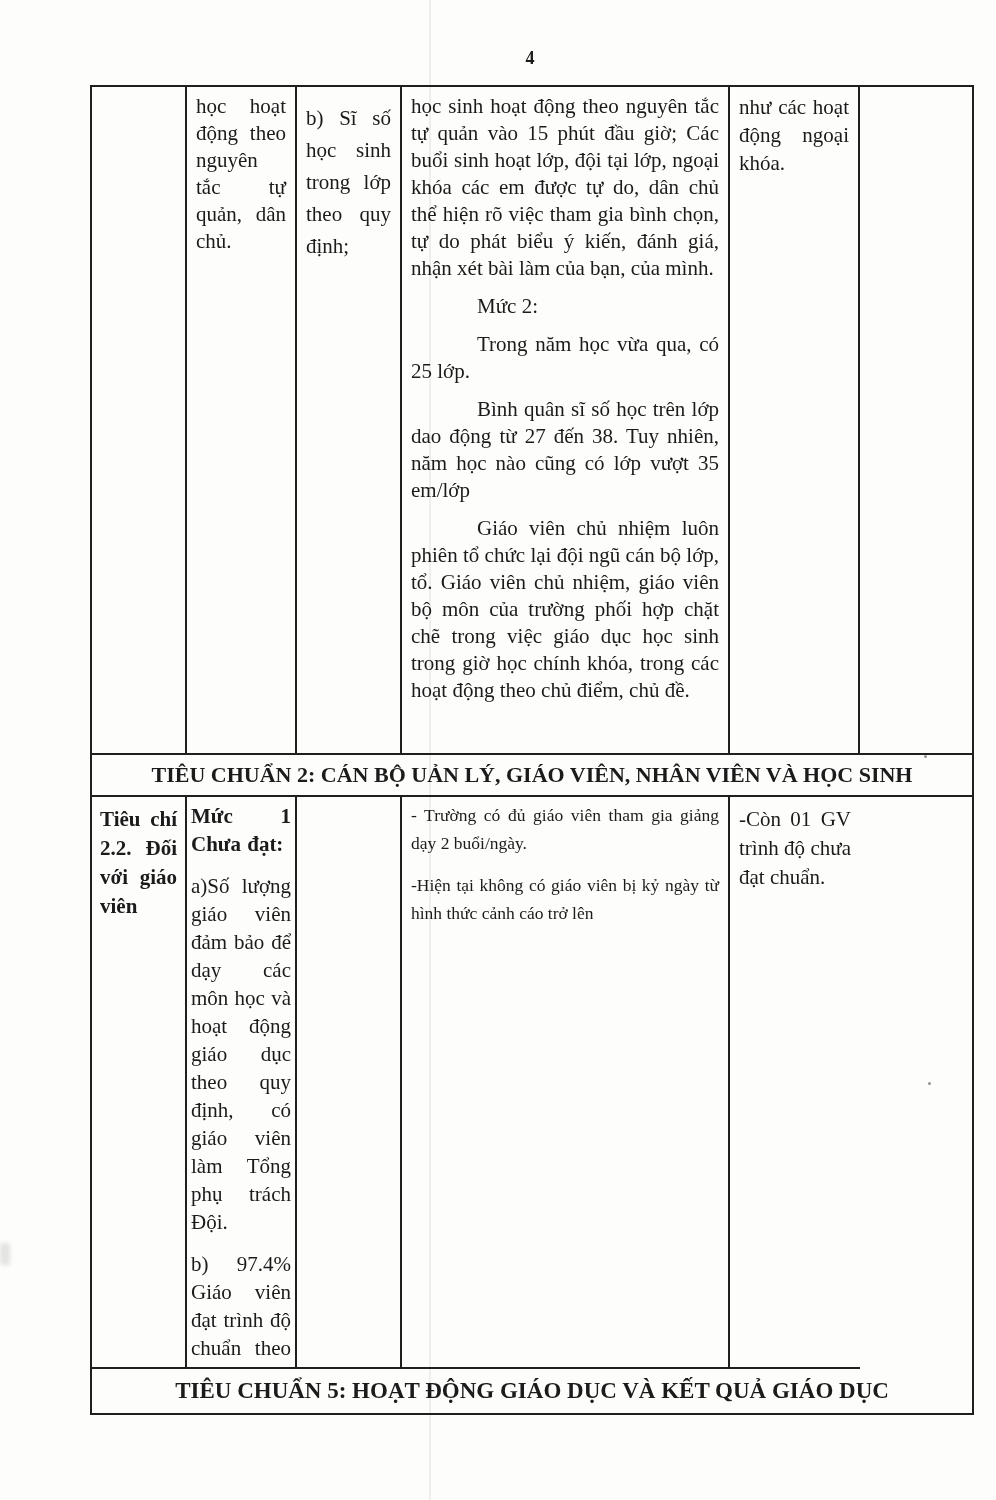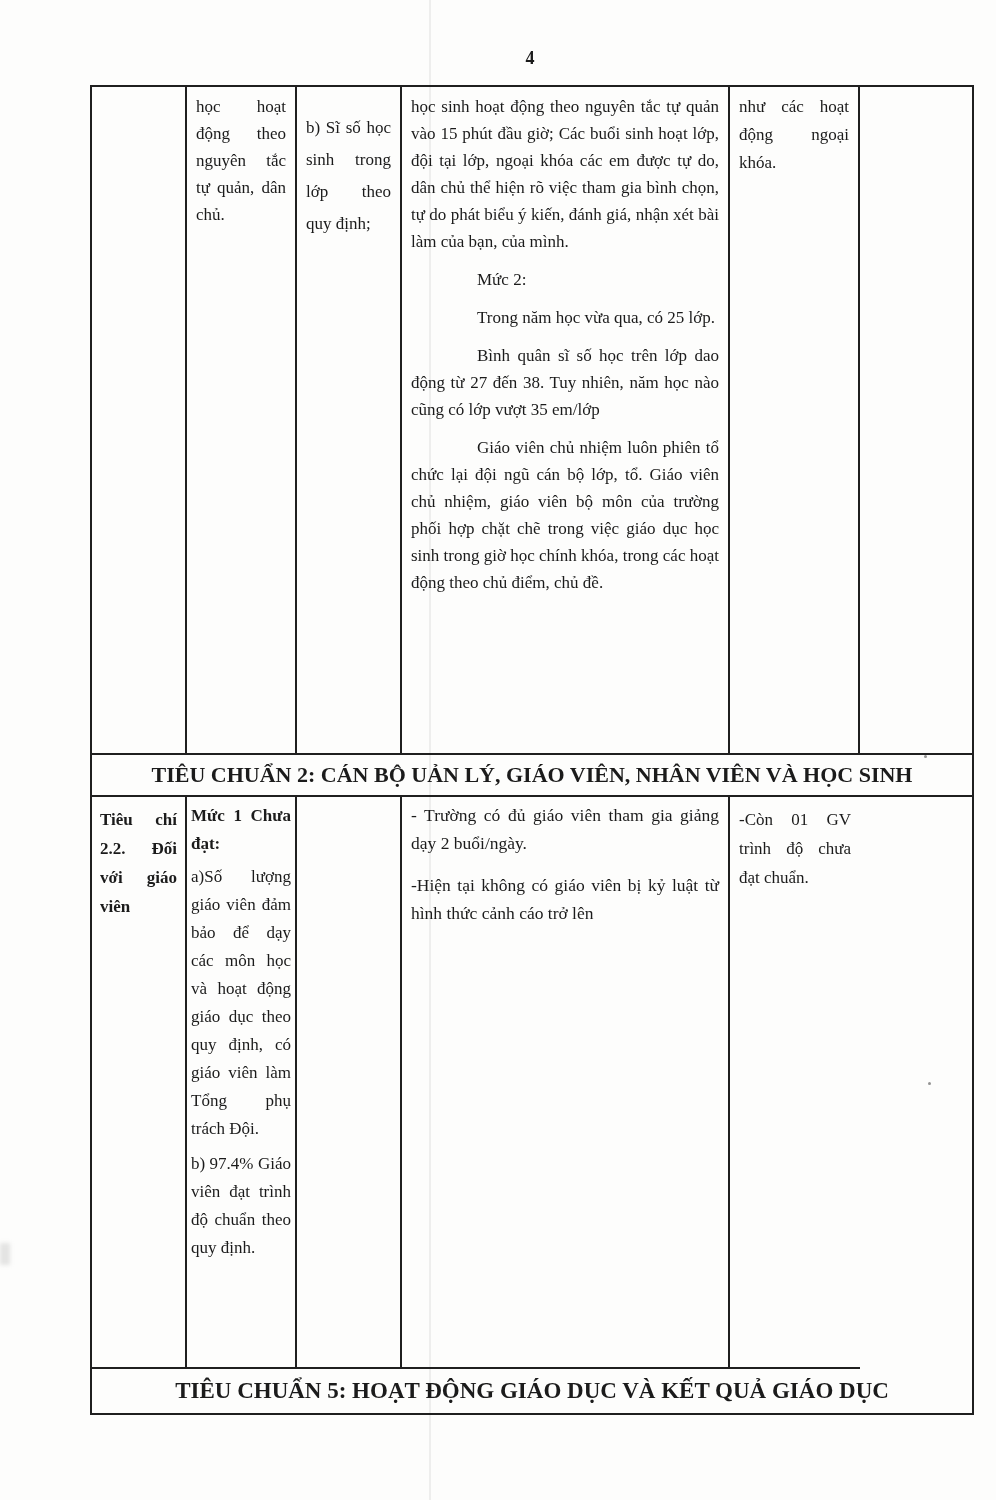--- a/index.html
+++ b/index.html
@@ -31,43 +31,43 @@
     display:grid;
     grid-template-columns:95px 110px 105px 328px 130px 112px;
     grid-template-rows:668px 42px 572px 44px;
     border:2px solid #1f1f1f;
   }
   .cell {
     box-sizing:border-box;
     border-right:2px solid #1f1f1f;
     border-bottom:2px solid #1f1f1f;
     padding:6px 9px;
-    font-size:17px; line-height:27px;
+    font-size:21px; line-height:27px;
     text-align:justify;
     overflow:hidden;
   }
   .cell.last { border-right:none; }
   .banner {
     grid-column:1 / -1;
     box-sizing:border-box;
     border-bottom:2px solid #1f1f1f;
     display:flex; align-items:center; justify-content:center;
     font-weight:bold; font-size:22px;
     text-align:center;
     transform-origin:center;
   }
   .banner.bottom { border-bottom:none; font-size:23px; }
-  .r1c3 { line-height:32px; padding-top:25px; }
+  .r1c3 { line-height:32px; padding-top:15px; }
   .r1c5 { line-height:28px; }
   .p-first { text-indent:0; margin:0; }
   .p-ind { text-indent:66px; margin:11px 0 0 0; }
   .r2c1 { font-weight:bold; line-height:29px; padding:8px 8px; }
   .r2c2 { padding:5px 4px 5px 4px; line-height:28px; }
   .r2c2 .lvl-head { font-weight:bold; margin:0 0 2px 0; word-spacing:1px; }
-  .r2c2 .lvl-item { margin:5px 0 7px 0; }
+  .r2c2 .lvl-item { margin:14px 0 7px 0; }
   .r2c4 { font-size:17.5px; line-height:28px; padding-top:4px; }
   .r2c4 .desc-item { margin:0 0 14px 0; }
   .r2c5, .r2c6 { line-height:29px; padding-top:8px; }
 </style>
 </head>
 <body>
 
 <div class="page">
 
   <div class="page-number">4</div>
@@ -111,21 +111,21 @@
     <div class="cell r2c2">
       <div class="lvl-head">Mức 1 Chưa đạt:</div>
       <div class="lvl-item">a)Số lượng giáo viên đảm bảo để dạy các môn học và hoạt động giáo dục theo quy định, có giáo viên làm Tổng phụ trách Đội.</div>
       <div class="lvl-item">b) 97.4% Giáo viên đạt trình độ chuẩn theo quy định.</div>
     </div>
 
     <div class="cell"></div>
 
     <div class="cell r2c4">
       <div class="desc-item">- Trường có đủ giáo viên tham gia giảng dạy 2 buổi/ngày.</div>
-      <div class="desc-item">-Hiện tại không có giáo viên bị kỷ luật từ hình thức cảnh cáo trở lên</div>
+      <div class="desc-item">-Hiện tại không có giáo viên bị kỷ ngày từ hình thức cảnh cáo trở lên</div>
     </div>
 
 
     <div class="cell r2c6 last">
       <div>-Còn 01 GV trình độ chưa đạt chuẩn.</div>
     </div>
 
     <div class="banner bottom">TIÊU CHUẨN 5: HOẠT ĐỘNG GIÁO DỤC VÀ KẾT QUẢ GIÁO DỤC</div>
 
   </div>

